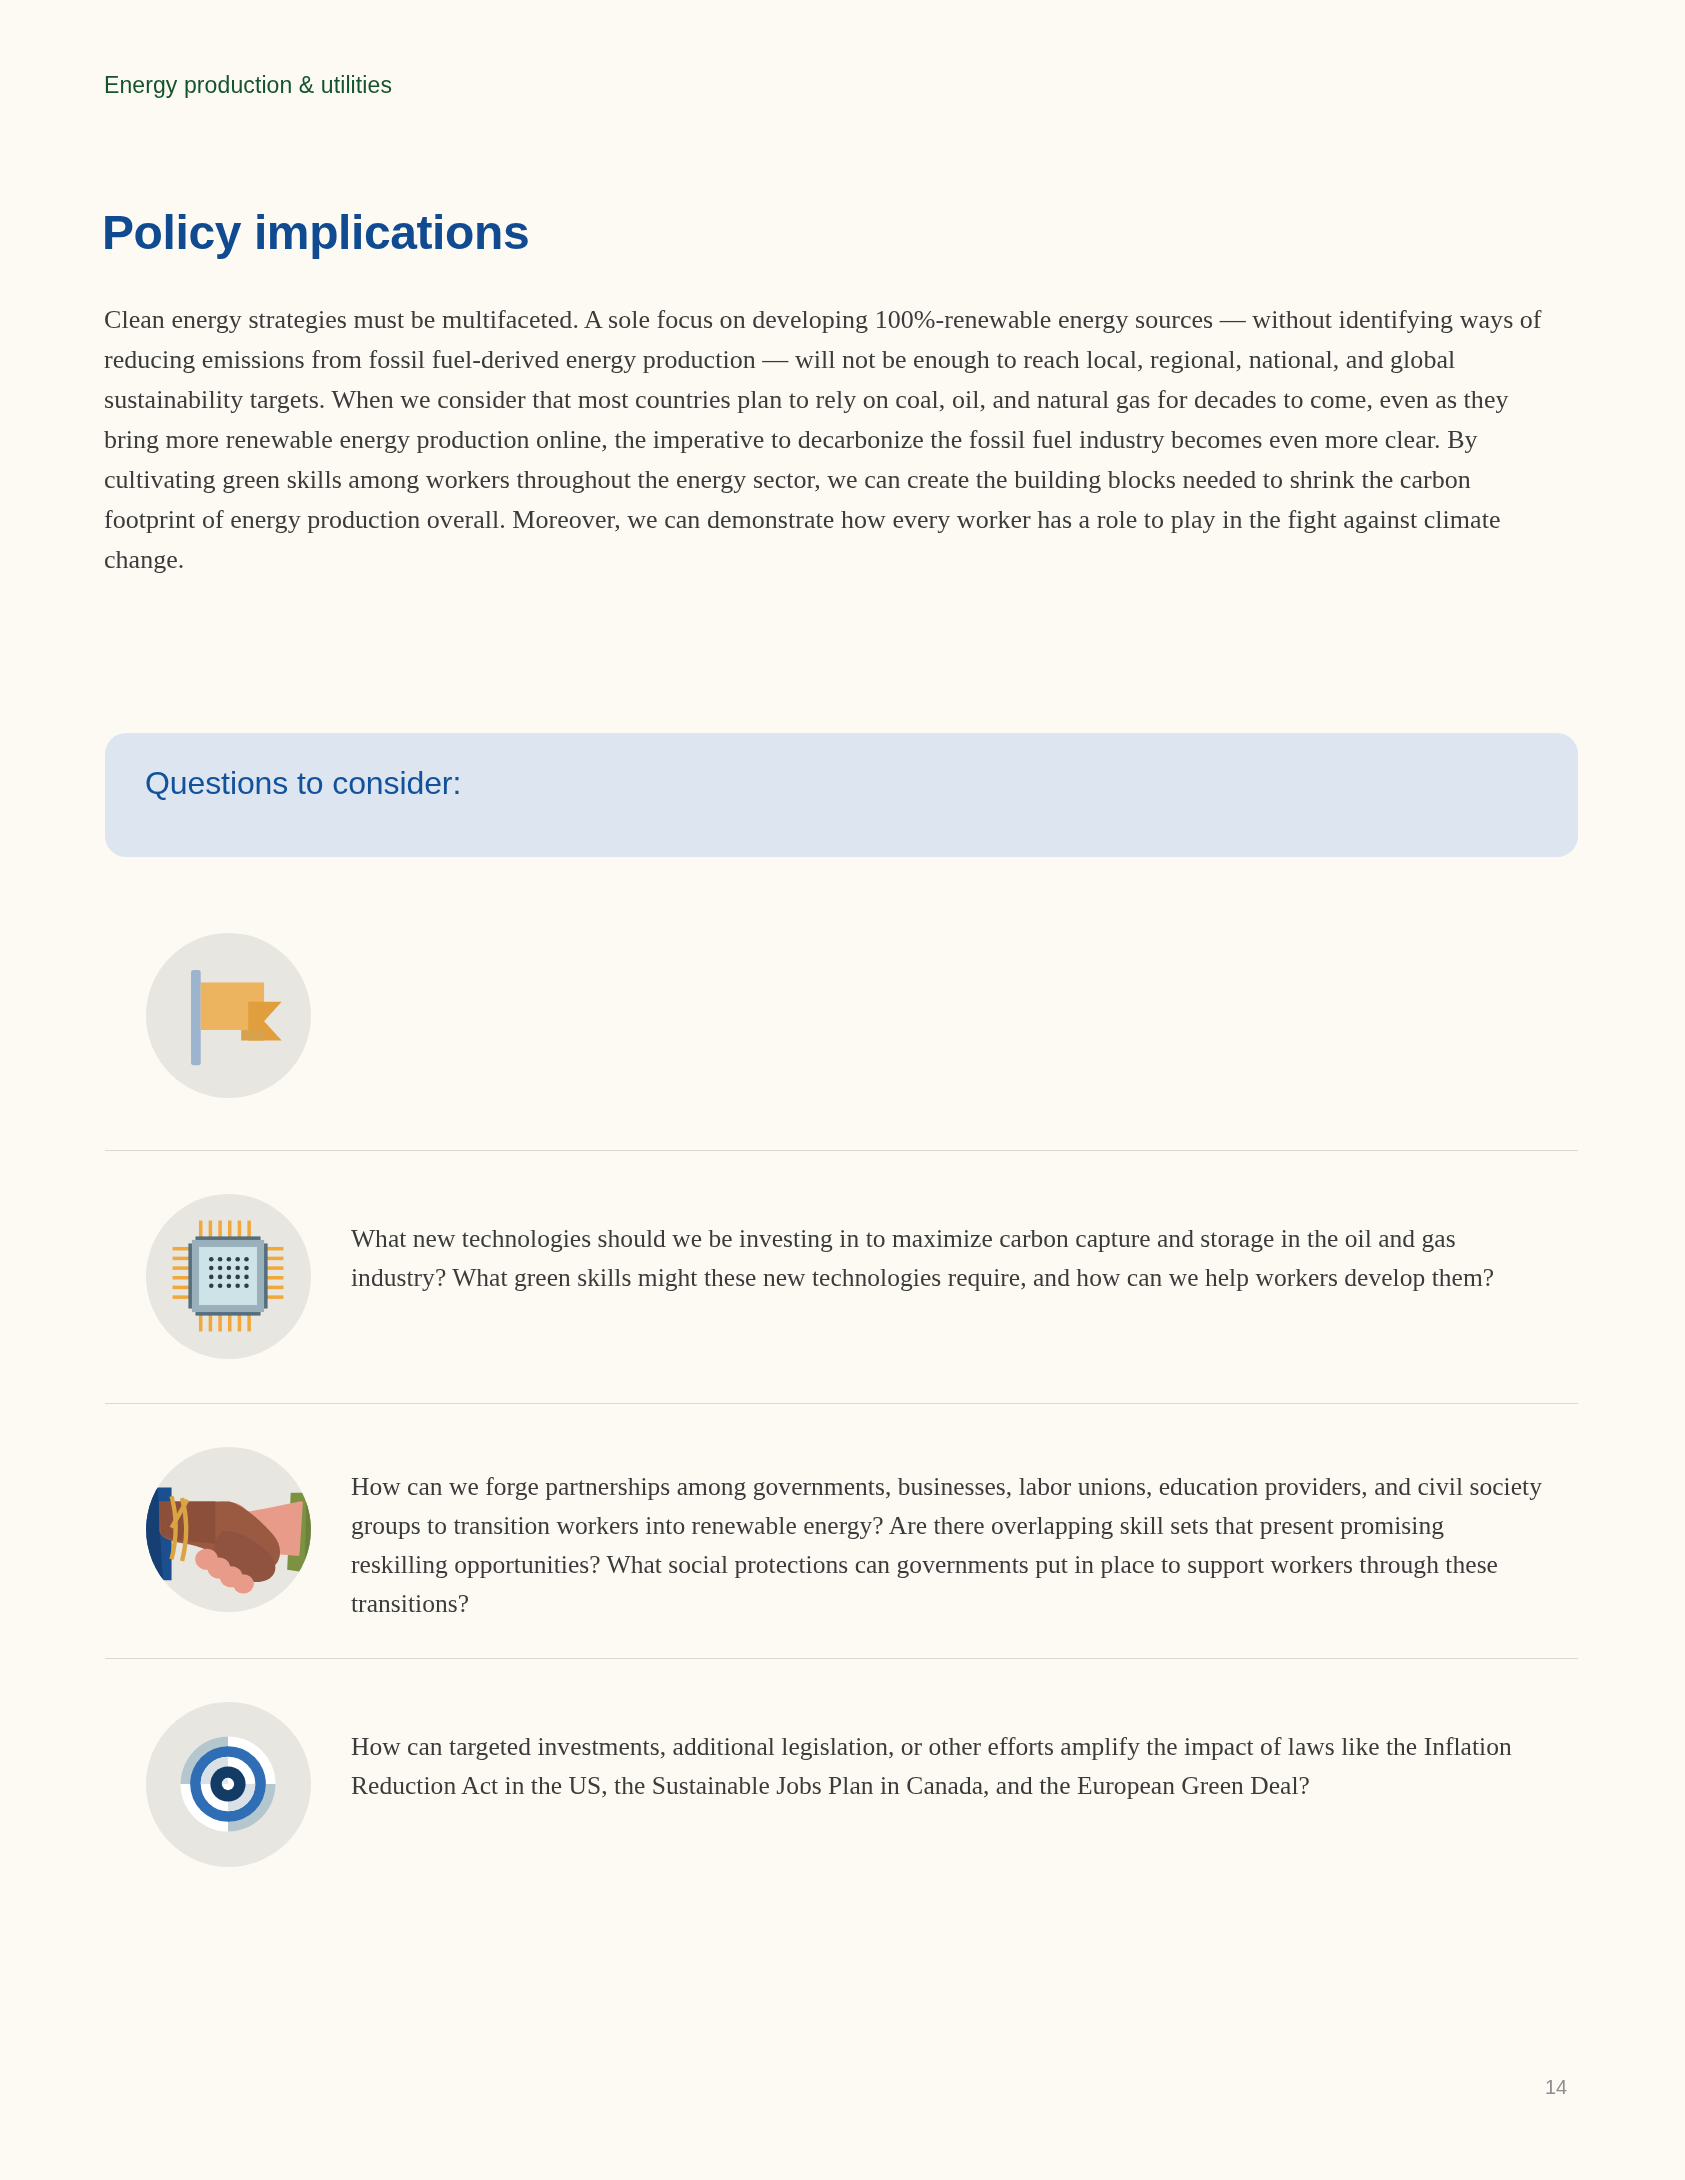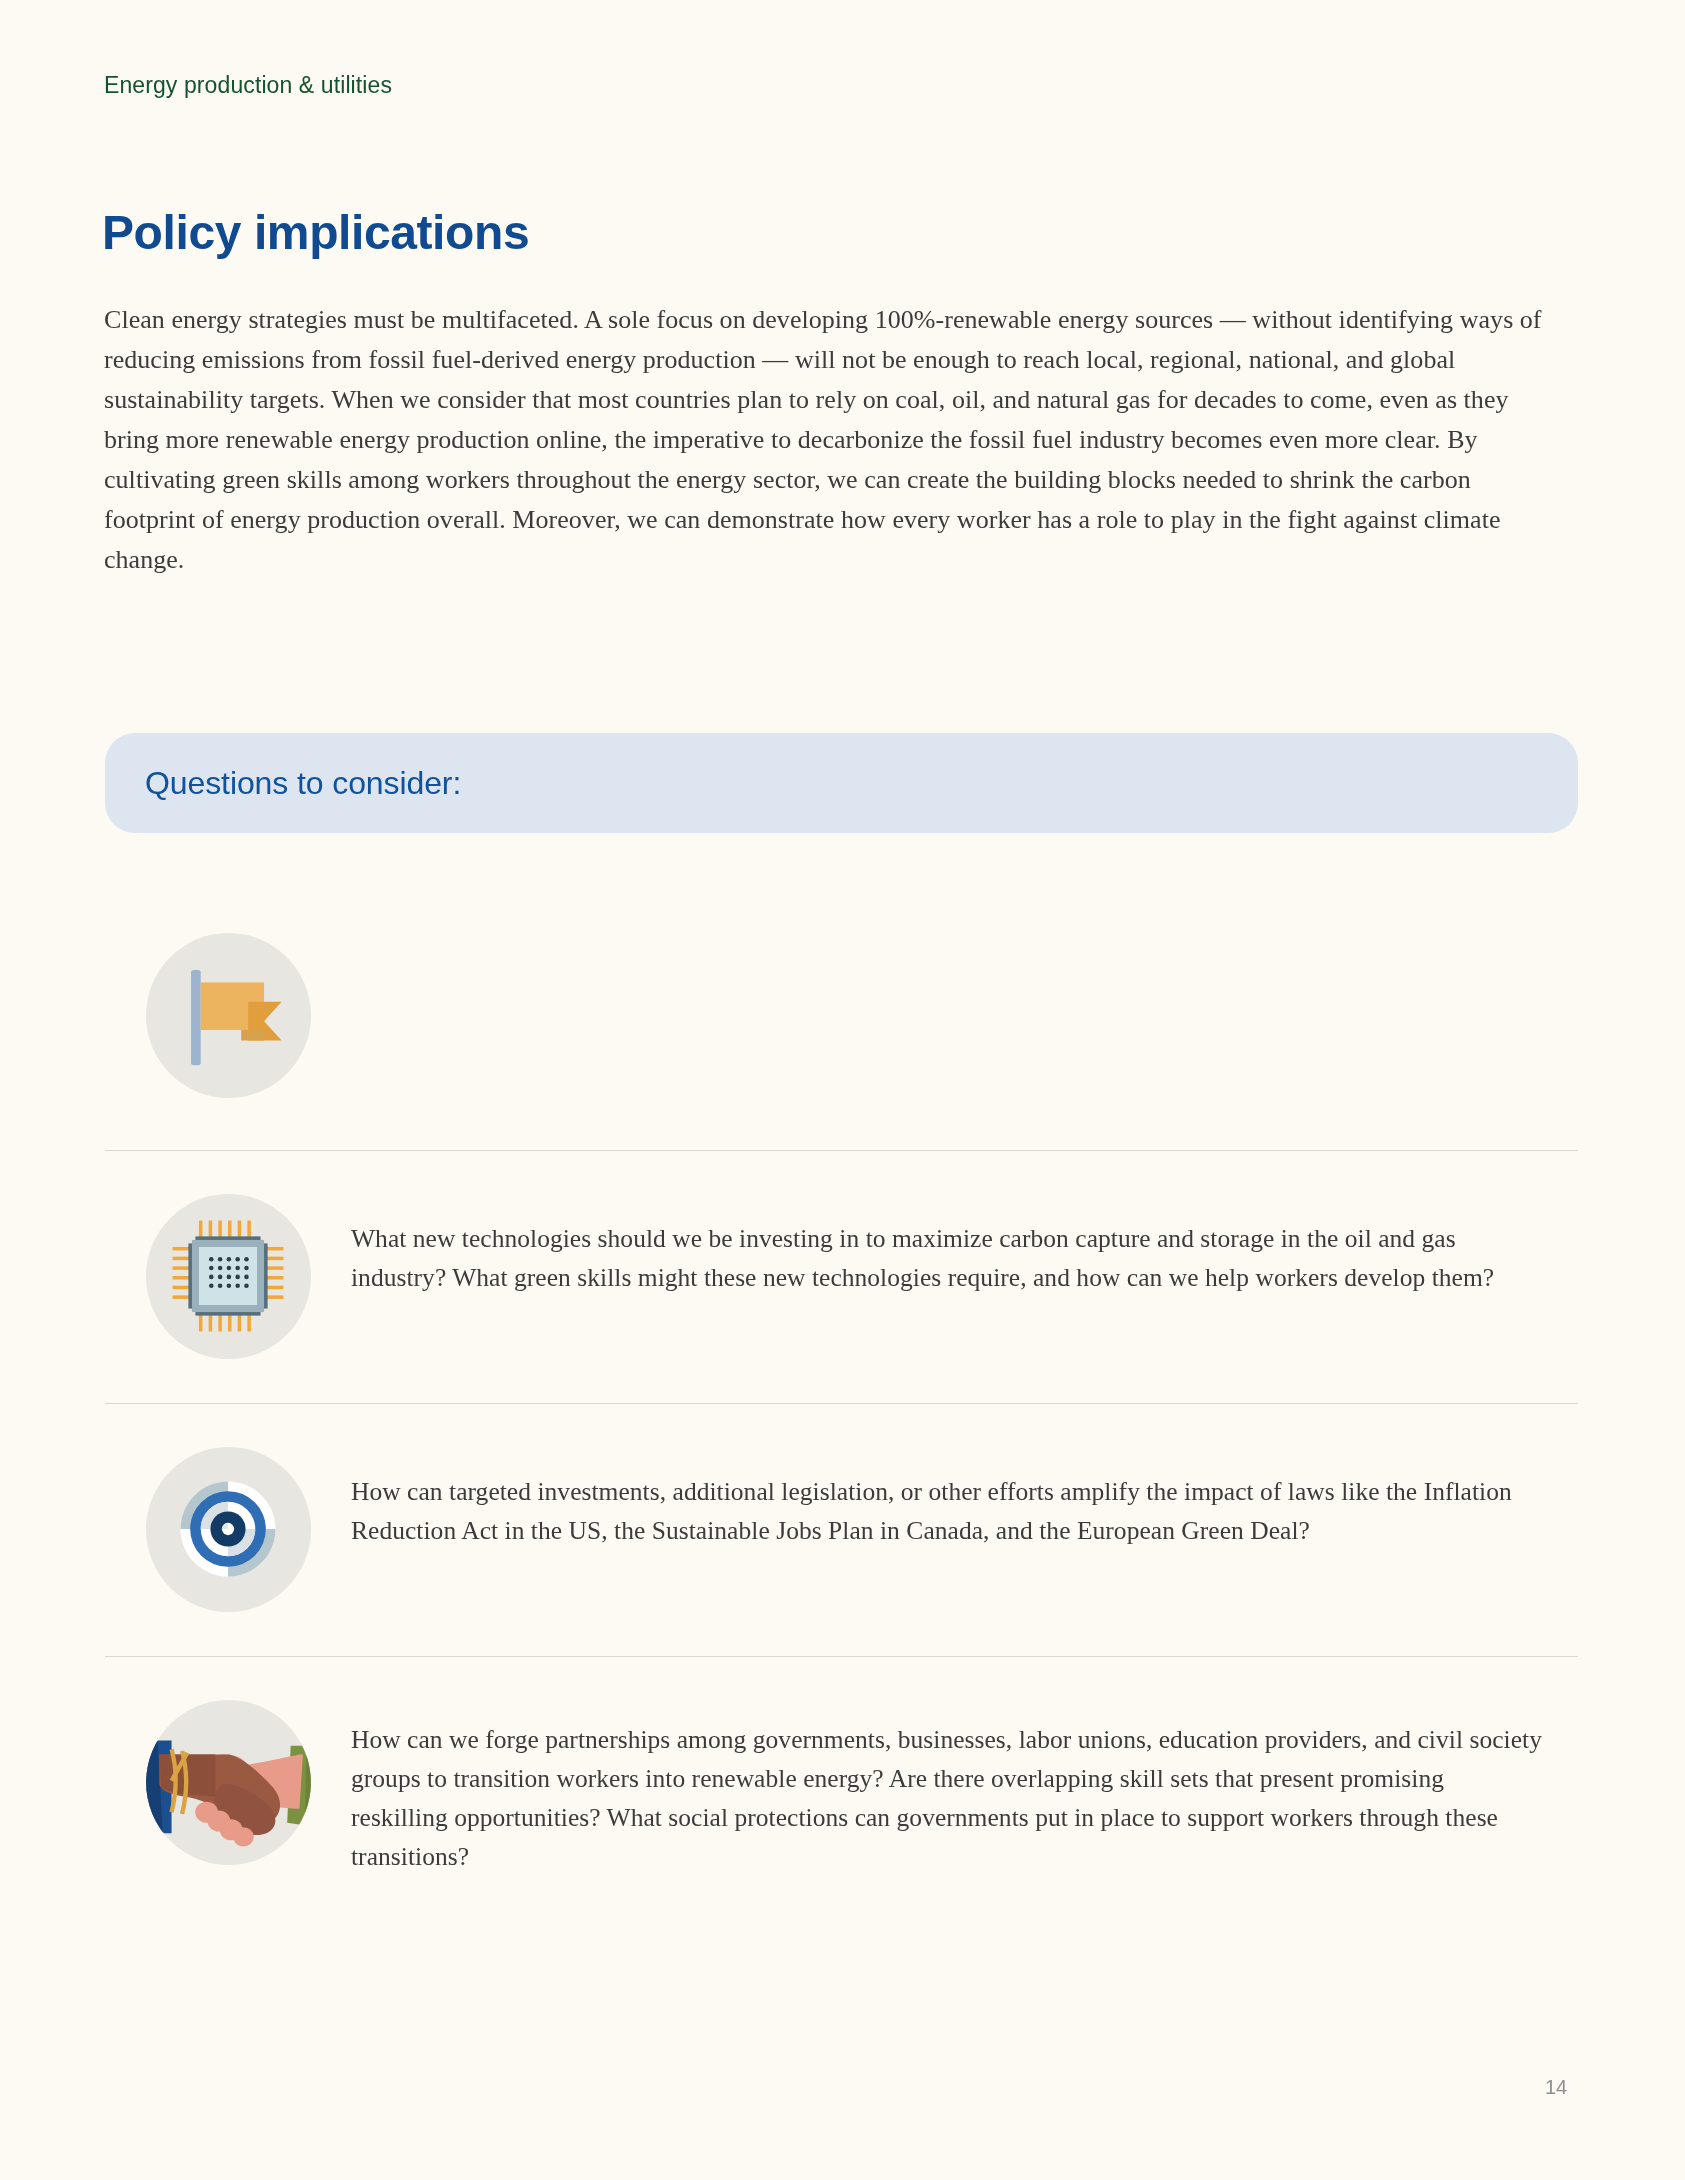--- a/index.html
+++ b/index.html
@@ -62,23 +62,23 @@
     letter-spacing: 0.04px;
     text-align: left;
   }
 
   
   .qbanner {
     position: absolute;
     left: 105px;
     top: 733px;
     width: 1473px;
-    height: 100px;
+    height: 124px;
     background: #dce5f0;
-    border-radius: 30px;
+    border-radius: 21px;
     box-sizing: border-box;
   }
   .qbanner-label {
     position: absolute;
     left: 40px;
     top: 32px;
     font-family: "Liberation Sans", sans-serif;
     font-size: 32px;
     color: #11529b;
     font-weight: 400;
@@ -241,20 +241,64 @@
                 <circle cx="76" cy="86" r="2.6"></circle>
                 <circle cx="86" cy="86" r="2.6"></circle>
                 <circle cx="96" cy="86" r="2.6"></circle>
             </g>
           </svg>
         </div>
       </div>
       <div class="qtext">What new technologies should we be investing in to maximize carbon capture and storage in the oil and gas industry? What green skills might these new technologies require, and how can we help workers develop them?</div>
     </div>
 
+    <div class="qitem row4">
+      <div class="qicon-wrap">
+        <div class="qicon-circle">
+          <svg width="219" height="165" viewBox="0 0 250 188" style="position:absolute;left:-27px;top:0;">
+            <defs>
+              <clipPath id="circClip">
+                  <circle cx="125" cy="94" r="94"></circle>
+                </clipPath>
+            </defs>
+            <g clip-path="url(#circClip)">
+
+              <path d="M14,46 L60,46 L60,152 L20,152 Z" fill="#1c4f8f"></path>
+              <path d="M14,46 L44,46 L50,152 L20,152 Z" fill="#163f74"></path>
+
+              <path d="M196,52 L238,52 L232,146 L192,140 Z" fill="#7b9242"></path>
+              <path d="M214,52 L238,52 L232,146 L212,142 Z" fill="#6d8239"></path>
+
+              <path d="M206,62 C206,62 178,68 156,72 C134,76 112,80 104,88 C96,96 100,110 112,114 C124,118 150,118 166,120 C180,122 196,124 206,124 L210,62 Z" fill="#e79b88"></path>
+              <path d="M92,70 C104,62 122,60 134,64 C146,68 150,78 144,86 C138,94 124,96 112,94 C100,92 88,84 92,70 Z" fill="#e79b88"></path>
+
+              <path d="M46,62 L126,62 C142,66 160,82 176,100 C188,114 186,132 172,140 C158,148 140,142 126,132 C112,122 92,112 74,110 C60,108 48,104 46,96 Z" fill="#9a5a42"></path>
+              <path d="M46,62 L110,62 L110,110 C88,108 62,108 48,100 Z" fill="#8b4f3a"></path>
+
+              <path d="M118,96 C132,94 152,104 168,118 C182,130 182,146 168,152 C154,158 134,150 120,138 C108,128 104,108 118,96 Z" fill="#8f5340"></path>
+
+              <g fill="#e79b88">
+                <ellipse cx="100" cy="128" rx="13" ry="12"></ellipse>
+                <ellipse cx="114" cy="138" rx="13" ry="12"></ellipse>
+                <ellipse cx="128" cy="148" rx="13" ry="12"></ellipse>
+                <ellipse cx="142" cy="156" rx="12" ry="11"></ellipse>
+              </g>
+
+              <g stroke="#d9a441" stroke-width="5" fill="none">
+                <path d="M60,56 C66,78 66,104 60,128"></path>
+                <path d="M72,58 C78,80 78,106 72,130"></path>
+                <path d="M60,92 L78,60"></path>
+              </g>
+            </g>
+          </svg>
+        </div>
+      </div>
+      <div class="qtext">How can we forge partnerships among governments, businesses, labor unions, education providers, and civil society groups to transition workers into renewable energy? Are there overlapping skill sets that present promising reskilling opportunities? What social protections can governments put in place to support workers through these transitions?</div>
+    </div>
+
     <div class="qitem row3">
       <div class="qicon-wrap">
         <div class="qicon-circle">
           <svg width="132" height="132" viewBox="0 0 150 150">
             <defs>
               <clipPath id="tl">
                   <rect x="0" y="0" width="75" height="75"></rect>
                 </clipPath>
               <clipPath id="br">
                   <rect x="75" y="75" width="75" height="75"></rect>
@@ -285,62 +329,18 @@
             <circle cx="75" cy="75" r="7" fill="#ffffff"></circle>
             <g clip-path="url(#tl)">
                 <circle cx="75" cy="75" r="7" fill="#e0e6ea"></circle>
               </g>
           </svg>
         </div>
       </div>
       <div class="qtext">How can targeted investments, additional legislation, or other efforts amplify the impact of laws like the Inflation Reduction Act in the US, the Sustainable Jobs Plan in Canada, and the European Green Deal?</div>
     </div>
 
-    <div class="qitem row4">
-      <div class="qicon-wrap">
-        <div class="qicon-circle">
-          <svg width="219" height="165" viewBox="0 0 250 188" style="position:absolute;left:-27px;top:0;">
-            <defs>
-              <clipPath id="circClip">
-                  <circle cx="125" cy="94" r="94"></circle>
-                </clipPath>
-            </defs>
-            <g clip-path="url(#circClip)">
-
-              <path d="M14,46 L60,46 L60,152 L20,152 Z" fill="#1c4f8f"></path>
-              <path d="M14,46 L44,46 L50,152 L20,152 Z" fill="#163f74"></path>
-
-              <path d="M196,52 L238,52 L232,146 L192,140 Z" fill="#7b9242"></path>
-              <path d="M214,52 L238,52 L232,146 L212,142 Z" fill="#6d8239"></path>
-
-              <path d="M206,62 C206,62 178,68 156,72 C134,76 112,80 104,88 C96,96 100,110 112,114 C124,118 150,118 166,120 C180,122 196,124 206,124 L210,62 Z" fill="#e79b88"></path>
-              <path d="M92,70 C104,62 122,60 134,64 C146,68 150,78 144,86 C138,94 124,96 112,94 C100,92 88,84 92,70 Z" fill="#e79b88"></path>
-
-              <path d="M46,62 L126,62 C142,66 160,82 176,100 C188,114 186,132 172,140 C158,148 140,142 126,132 C112,122 92,112 74,110 C60,108 48,104 46,96 Z" fill="#9a5a42"></path>
-              <path d="M46,62 L110,62 L110,110 C88,108 62,108 48,100 Z" fill="#8b4f3a"></path>
-
-              <path d="M118,96 C132,94 152,104 168,118 C182,130 182,146 168,152 C154,158 134,150 120,138 C108,128 104,108 118,96 Z" fill="#8f5340"></path>
-
-              <g fill="#e79b88">
-                <ellipse cx="100" cy="128" rx="13" ry="12"></ellipse>
-                <ellipse cx="114" cy="138" rx="13" ry="12"></ellipse>
-                <ellipse cx="128" cy="148" rx="13" ry="12"></ellipse>
-                <ellipse cx="142" cy="156" rx="12" ry="11"></ellipse>
-              </g>
-
-              <g stroke="#d9a441" stroke-width="5" fill="none">
-                <path d="M60,56 C66,78 66,104 60,128"></path>
-                <path d="M72,58 C78,80 78,106 72,130"></path>
-                <path d="M60,92 L78,60"></path>
-              </g>
-            </g>
-          </svg>
-        </div>
-      </div>
-      <div class="qtext">How can we forge partnerships among governments, businesses, labor unions, education providers, and civil society groups to transition workers into renewable energy? Are there overlapping skill sets that present promising reskilling opportunities? What social protections can governments put in place to support workers through these transitions?</div>
-    </div>
-
   </div>
 
   <div class="page-number">14</div>
 
 </div>
 
 
 </body></html>

